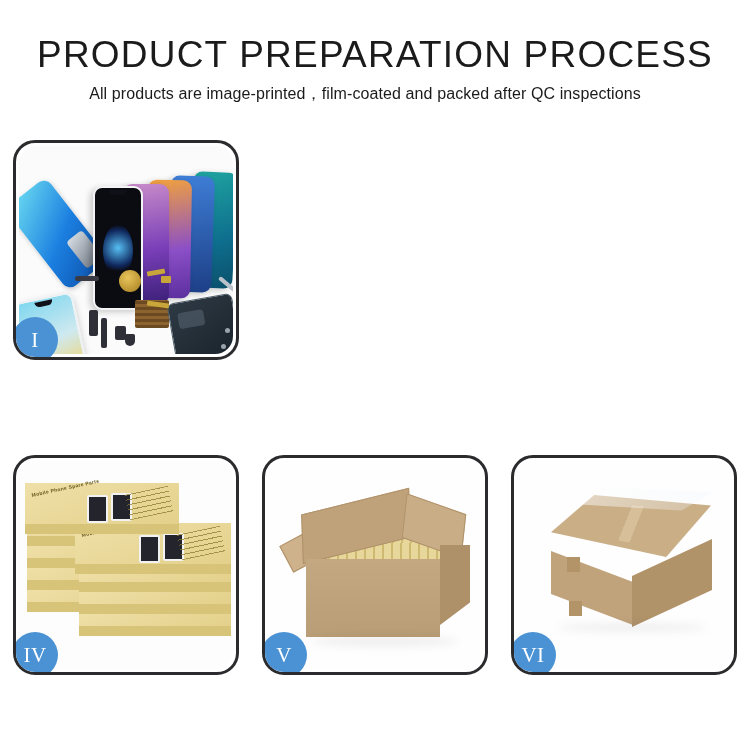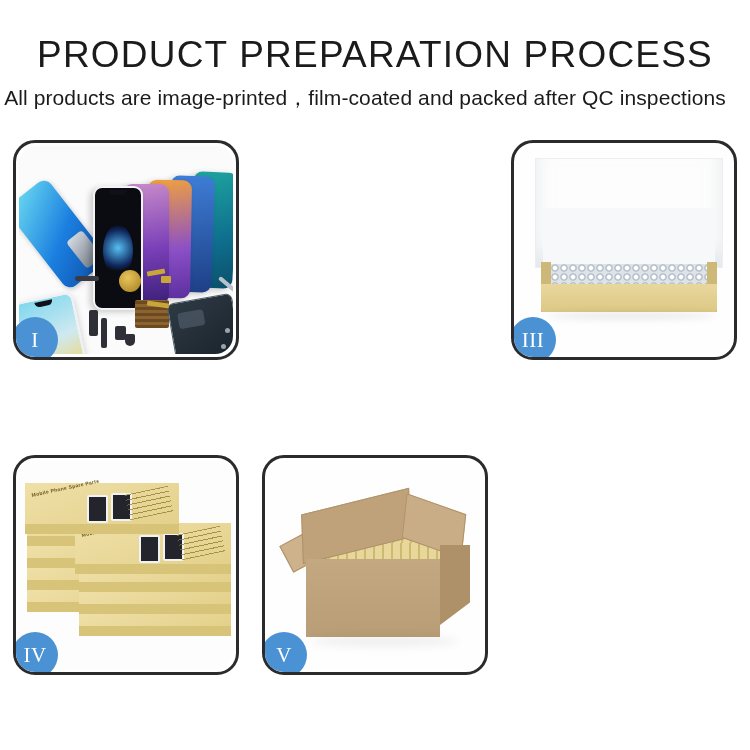--- a/index.html
+++ b/index.html
@@ -10,21 +10,21 @@
   }
   #page{width:750px;height:750px;position:relative;}
 
   .title{
     position:absolute;top:34px;left:0;width:750px;text-align:center;
     font-size:37px;letter-spacing:1.2px;color:#1b1b1b;font-weight:400;
     font-family:"Liberation Sans",sans-serif;
   }
   .subtitle{
     position:absolute;top:84px;left:0;width:730px;text-align:center;
-    font-size:21px;color:#1b1b1b;letter-spacing:.1px;font-weight:400;
+    font-size:16px;color:#1b1b1b;letter-spacing:.1px;font-weight:400;
   }
 
   .grid{position:absolute;top:140px;left:13px;width:724px;height:540px;}
   .cell{position:absolute;width:226px;height:220px;}
   .c0{left:0;top:0;}      .c1{left:249px;top:0;}   .c2{left:498px;top:0;}
   .c3{left:0;top:315px;}  .c4{left:249px;top:315px;} .c5{left:498px;top:315px;}
 
   .frame{
     position:absolute;inset:0;border:3.5px solid #2b2b2e;border-radius:22px;
     background:#ffffff;box-sizing:border-box;overflow:hidden;
@@ -180,36 +180,20 @@
               <div class="scr" style="left:146px;top:80px;"></div>
               <div class="pt" style="left:142px;top:18px;width:20px;height:4px;transform:rotate(40deg);background:#b9c2ca;"></div>
             </div>
           </div>
         </div>
         <div class="badge">I</div>
       </div>
     </div>
 
 
-    <div class="cell c2">
-      <div class="frame">
-        <div class="shot">
-          <div class="p3">
-            <div class="b3lid"></div>
-            <div class="b3back"></div>
-            <div class="b3sideL"></div>
-            <div class="b3sideR"></div>
-            <div class="b3bub"></div>
-            <div class="b3front"></div>
-            <div class="b3shadow"></div>
-          </div>
-        </div>
-        <div class="badge">III</div>
-      </div>
-    </div>
 
     <div class="cell c3">
       <div class="frame">
         <div class="shot">
           <div class="p4">
             <div class="stk" style="left:8px;top:126px;width:148px;height:16px;">
                 <div class="top"></div>
                 <div class="side"></div>
               </div>
             <div class="stk" style="left:8px;top:104px;width:148px;height:16px;">
@@ -272,15 +256,32 @@
             <div class="flap flapB"></div>
             <div class="vside"></div>
             <div class="vfront"></div>
             <div class="vshadow"></div>
           </div>
         </div>
         <div class="badge">V</div>
       </div>
     </div>
 
+    <div class="cell c5">
+      <div class="frame">
+        <div class="shot">
+          <div class="p6">
+            <div class="s-top"></div>
+            <div class="s-seam"></div>
+            <div class="s-left"></div>
+            <div class="s-right"></div>
+            <div class="s-tab" style="left:50px;top:96px;"></div>
+            <div class="s-tab" style="left:52px;top:140px;"></div>
+            <div class="s-tape"></div>
+            <div class="s-shadow"></div>
+          </div>
+        </div>
+        <div class="badge">VI</div>
+      </div>
+    </div>
 
   </div>
 </div>
 
 </body></html>

